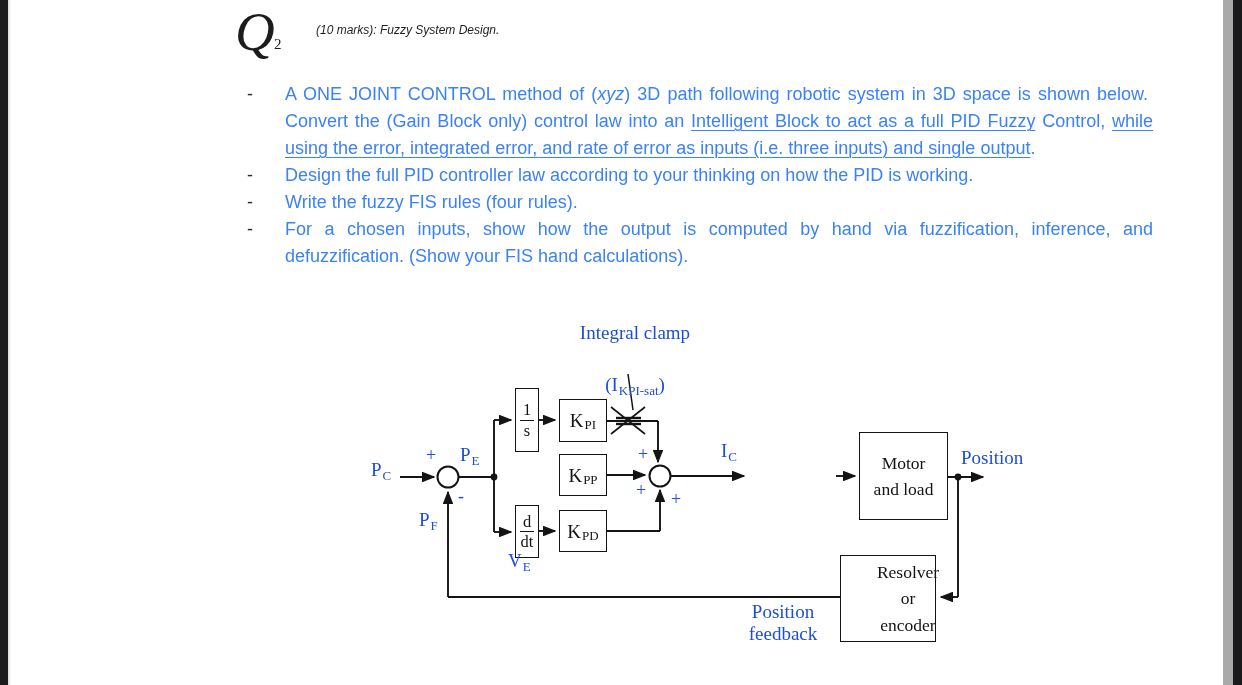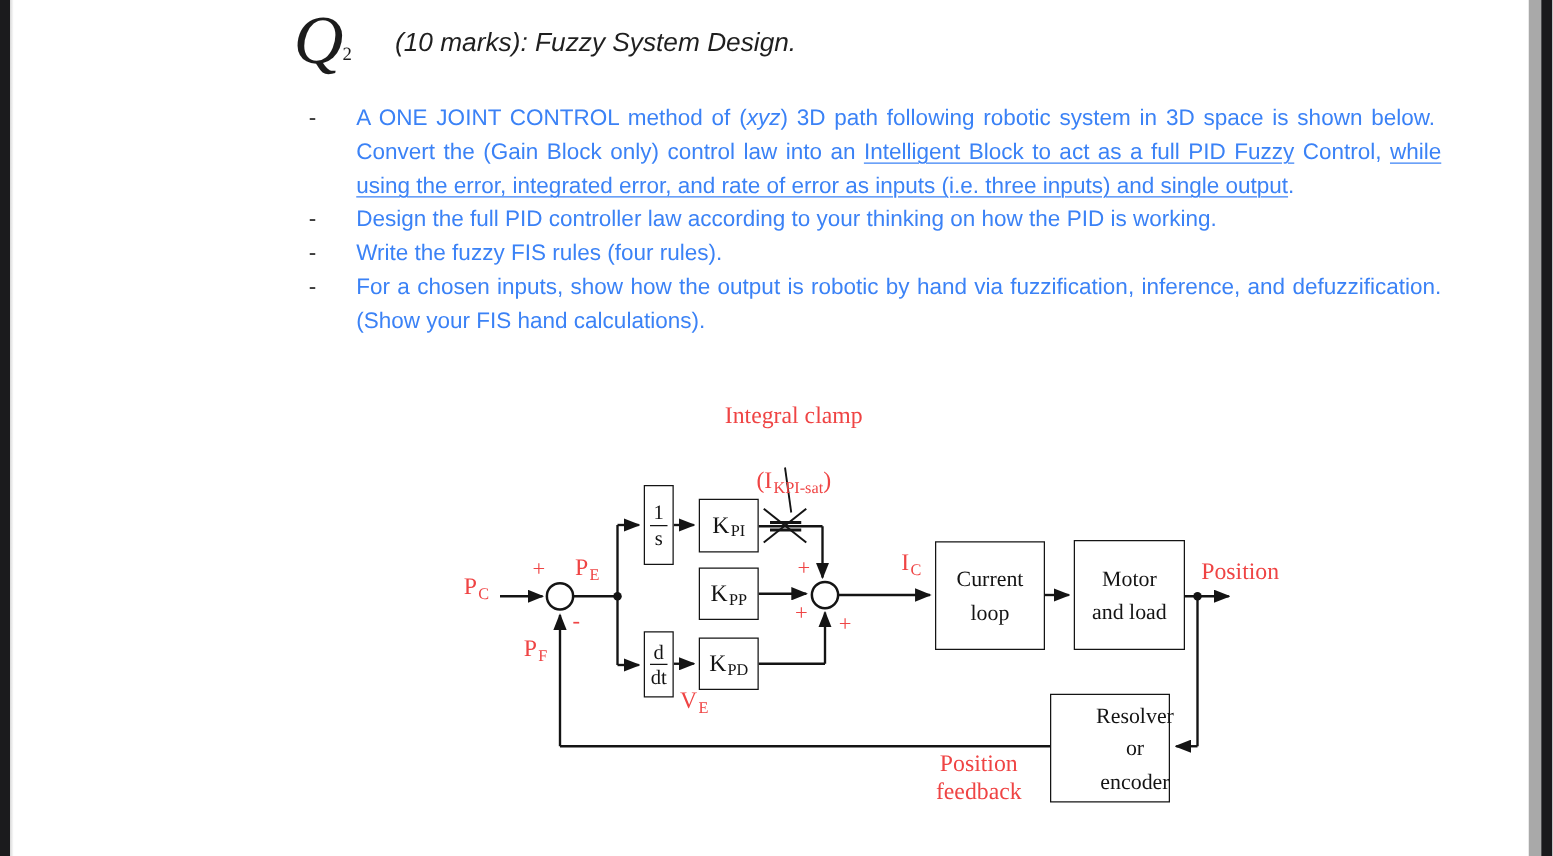--- a/index.html
+++ b/index.html
@@ -12,42 +12,42 @@
   .edge-left-shadow { position:absolute; left:8px; top:0; width:3px; height:685px;
                       background:linear-gradient(to right,#d8d8d8,#ffffff); }
   .scrollbar  { position:absolute; left:1223px; top:0; width:10px; height:685px; background:#a9a9a9; }
   .edge-right { position:absolute; left:1233px; top:0; width:9px; height:685px; background:#1a1a1c; }
 
   
   .q-glyph { position:absolute; left:235px; top:0px; font-family:"Liberation Serif", serif;
              font-style:italic; font-size:55px; color:#1c1c1c; }
   .q-sub   { position:absolute; left:274px; top:36px; font-family:"Liberation Serif", serif;
              font-size:15px; color:#1c1c1c; }
-  .q-title { position:absolute; left:316px; top:23px; font-style:italic; font-size:21px; color:#1f1f1f; }
+  .q-title { position:absolute; left:316px; top:23px; font-style:italic; font-size:12px; color:#1f1f1f; }
 
   
   .bullets { position:absolute; left:247px; top:81px; width:906px; }
   .brow { display:flex; }
   .dash { width:38px; flex:0 0 38px; font-size:18px; line-height:27px; color:#2a2a2a; }
   .btext { flex:1; font-size:18px; line-height:27px; text-align:justify; color:#3b82f6; }
   .btext .it { font-style:italic; }
   .btext .ul { text-decoration:underline; text-underline-offset:3px; text-decoration-thickness:1px; }
 
   
   svg.wires { position:absolute; left:0; top:0; }
   .blk { position:absolute; border:1.9px solid #141414; background:#ffffff;
          display:flex; flex-direction:column; align-items:center; justify-content:center;
          font-family:"Liberation Serif", serif; font-size:17.5px; color:#141414;
          text-align:center; line-height:1.5; white-space:pre-line; }
   .blk.gain { flex-direction:row; line-height:1; }
   .frac { display:flex; flex-direction:column; align-items:center; font-size:16.5px; line-height:1.05; }
   .frac .num { border-bottom:1.6px solid #141414; padding:0 3px 1px 3px; }
   .frac .den { padding-top:1px; }
   .lbl { position:absolute; font-family:"Liberation Serif", serif; font-size:19px;
-         color:#ef4444; white-space:nowrap; line-height:1.15; }
+         color:#1d4ed8; white-space:nowrap; line-height:1.15; }
   .lbl sub, .subtxt { font-size:13px; position:relative; top:4px; margin-left:1px; }
   .lbl.center { text-align:center; }
   .sign { font-size:18px; }
 </style>
 </head>
 <body>
 
 <div class="stage">
 
   <span class="q-glyph">Q</span>
@@ -62,21 +62,21 @@
     <div class="brow">
       <span class="dash">-</span>
       <div class="btext">Design the full PID controller law according to your thinking on how the PID is working.</div>
     </div>
     <div class="brow">
       <span class="dash">-</span>
       <div class="btext">Write the fuzzy FIS rules (four rules).</div>
     </div>
     <div class="brow">
       <span class="dash">-</span>
-      <div class="btext">For a chosen inputs, show how the output is robotic by hand via fuzzification, inference, and defuzzification. (Show your FIS hand calculations).</div>
+      <div class="btext">For a chosen inputs, show how the output is computed by hand via fuzzification, inference, and defuzzification. (Show your FIS hand calculations).</div>
     </div>
   </div>
 
   <svg class="wires" width="1242" height="685" viewBox="0 0 1242 685">
     <defs>
       <marker id="arr" viewBox="0 0 10 8" refX="9" refY="4" markerWidth="7" markerHeight="5.6" orient="auto-start-reverse">
         <path d="M0,0 L10,4 L0,8 Z" fill="#141414"></path>
       </marker>
     </defs>
     <g stroke="#141414" stroke-width="1.9" fill="none">
@@ -151,22 +151,20 @@
   </div>
   <div class="blk gain" style="left:515px; top:505px; width:24px; height:53px;">
     <span class="frac">
       <span class="num">d</span>
       <span class="den">dt</span>
     </span>
   </div>
   <div class="blk gain" style="left:559px; top:510px; width:48px; height:42px; font-size:19px;">
     <span>K</span><span class="subtxt">PD</span>
   </div>
-  <div class="blk" style="left:748px; top:433px; width:88px; height:87px;">Current
-loop</div>
   <div class="blk" style="left:859px; top:432px; width:89px; height:88px;text-align:center;">Motor
 and load</div>
   <div class="blk" style="left:840px; top:555px; width:96px; height:87px;padding-left:40px;">Resolver
 or
 encoder</div>
 
   <div class="lbl center" style="left:563px; top:322px; width:144px;">Integral clamp</div>
   <div class="lbl center" style="left:563px; top:346px; width:144px;margin-top:28px;">
     <span>(I</span><span class="subtxt">KPI-sat</span><span>)</span>
   </div>
@@ -183,21 +181,21 @@
     <span>P</span><span class="subtxt">F</span>
   </div>
 
   <div class="lbl sign" style="left:638px; top:444px;">+</div>
   <div class="lbl sign" style="left:636px; top:480px;">+</div>
   <div class="lbl sign" style="left:671px; top:489px;">+</div>
 
   <div class="lbl" style="left:721px; top:440px;">
     <span>I</span><span class="subtxt">C</span>
   </div>
-  <div class="lbl" style="left:544px; top:550px;">
+  <div class="lbl" style="left:508px; top:550px;">
     <span>V</span><span class="subtxt">E</span>
   </div>
   <div class="lbl" style="left:961px; top:447px;">Position</div>
   <div class="lbl center" style="left:731px; top:601px; width:104px; white-space:pre-line;">Position
 feedback</div>
 
   <div class="edge-left"></div>
   <div class="edge-left-shadow"></div>
   <div class="scrollbar"></div>
   <div class="edge-right"></div>

